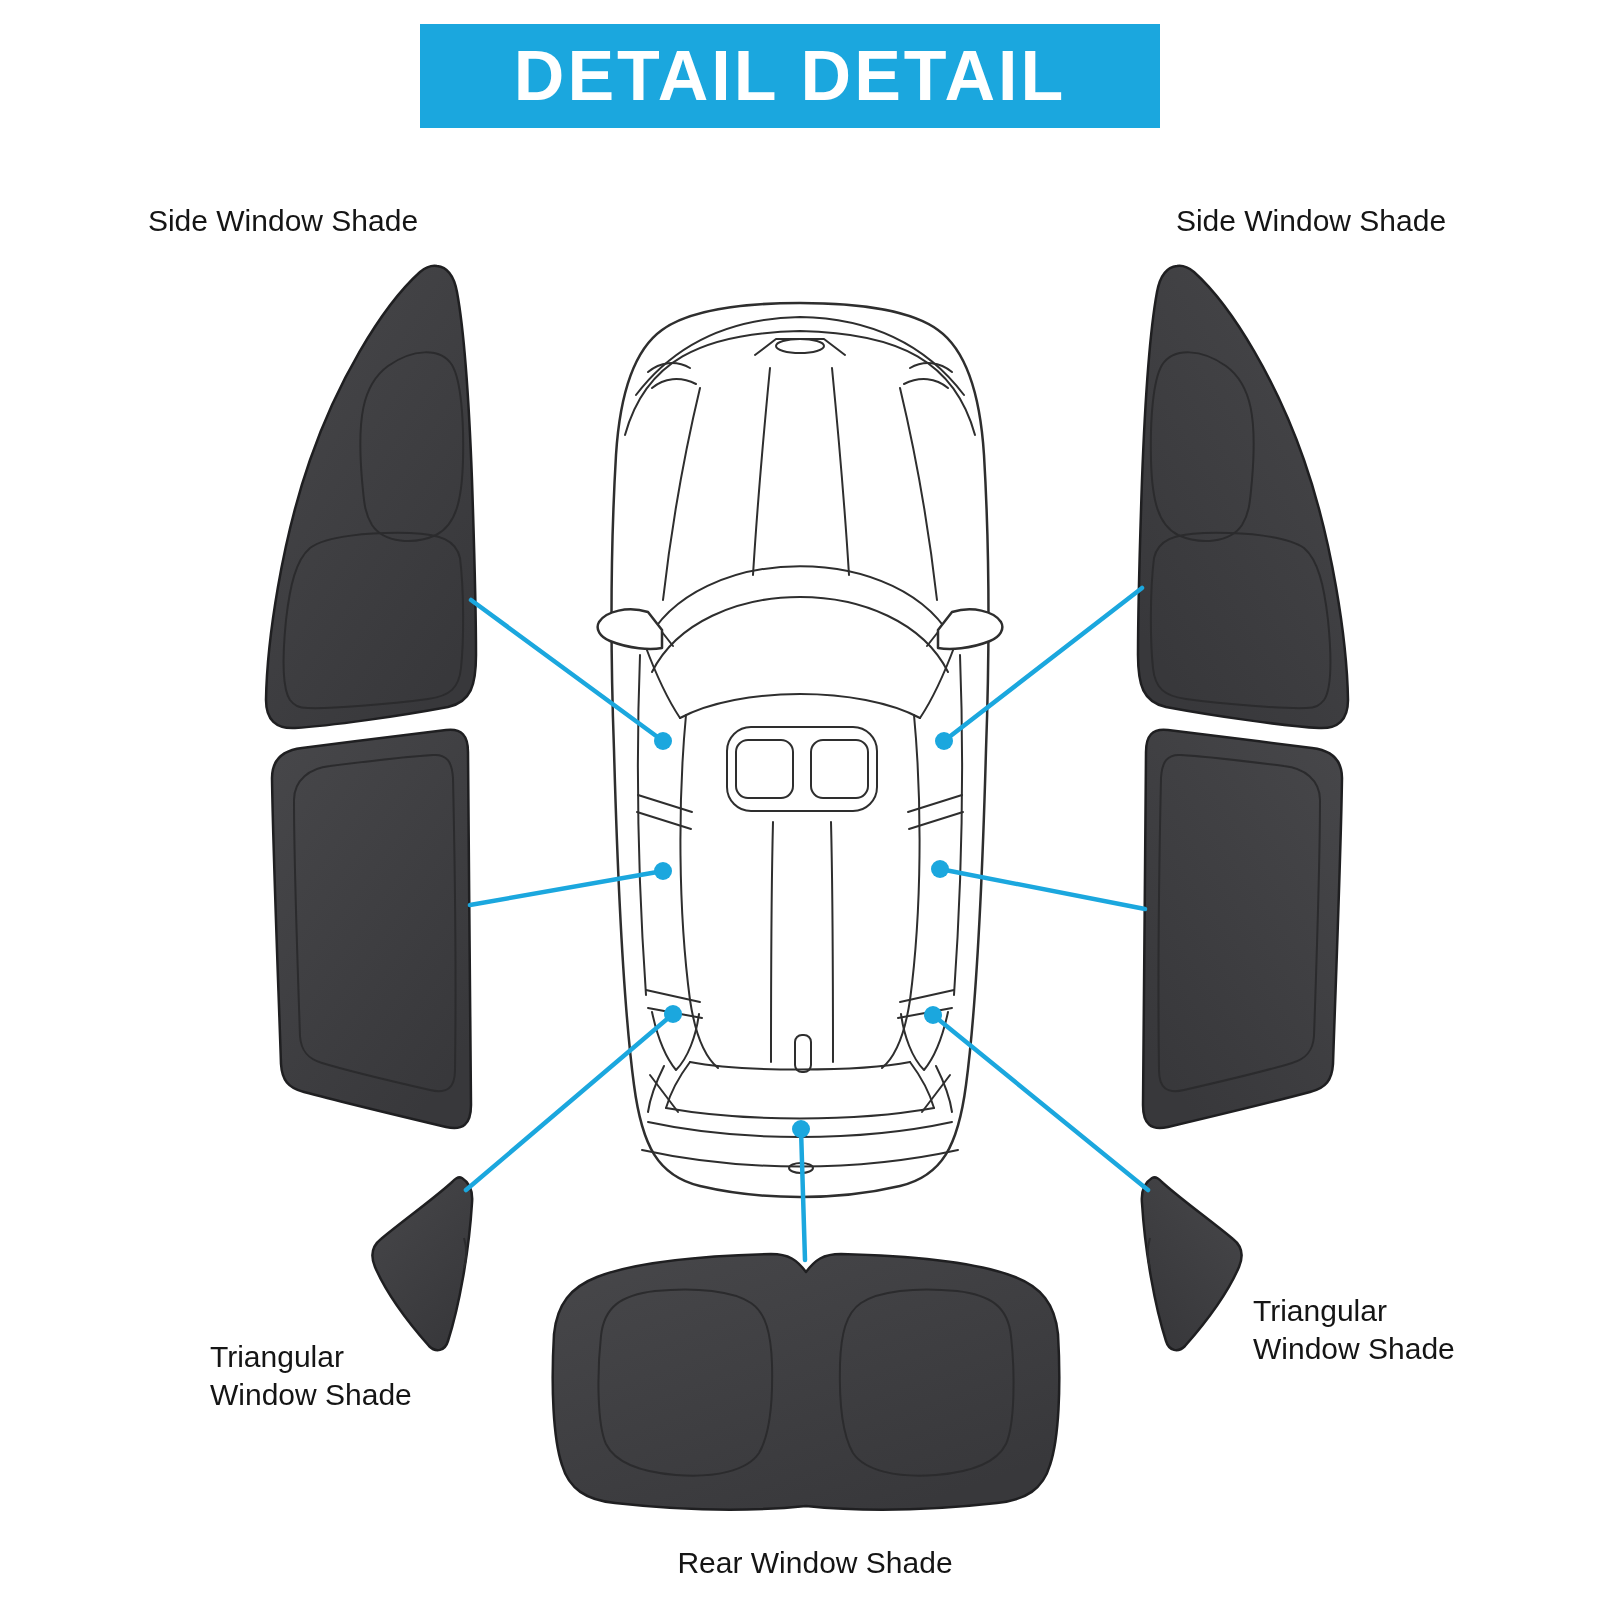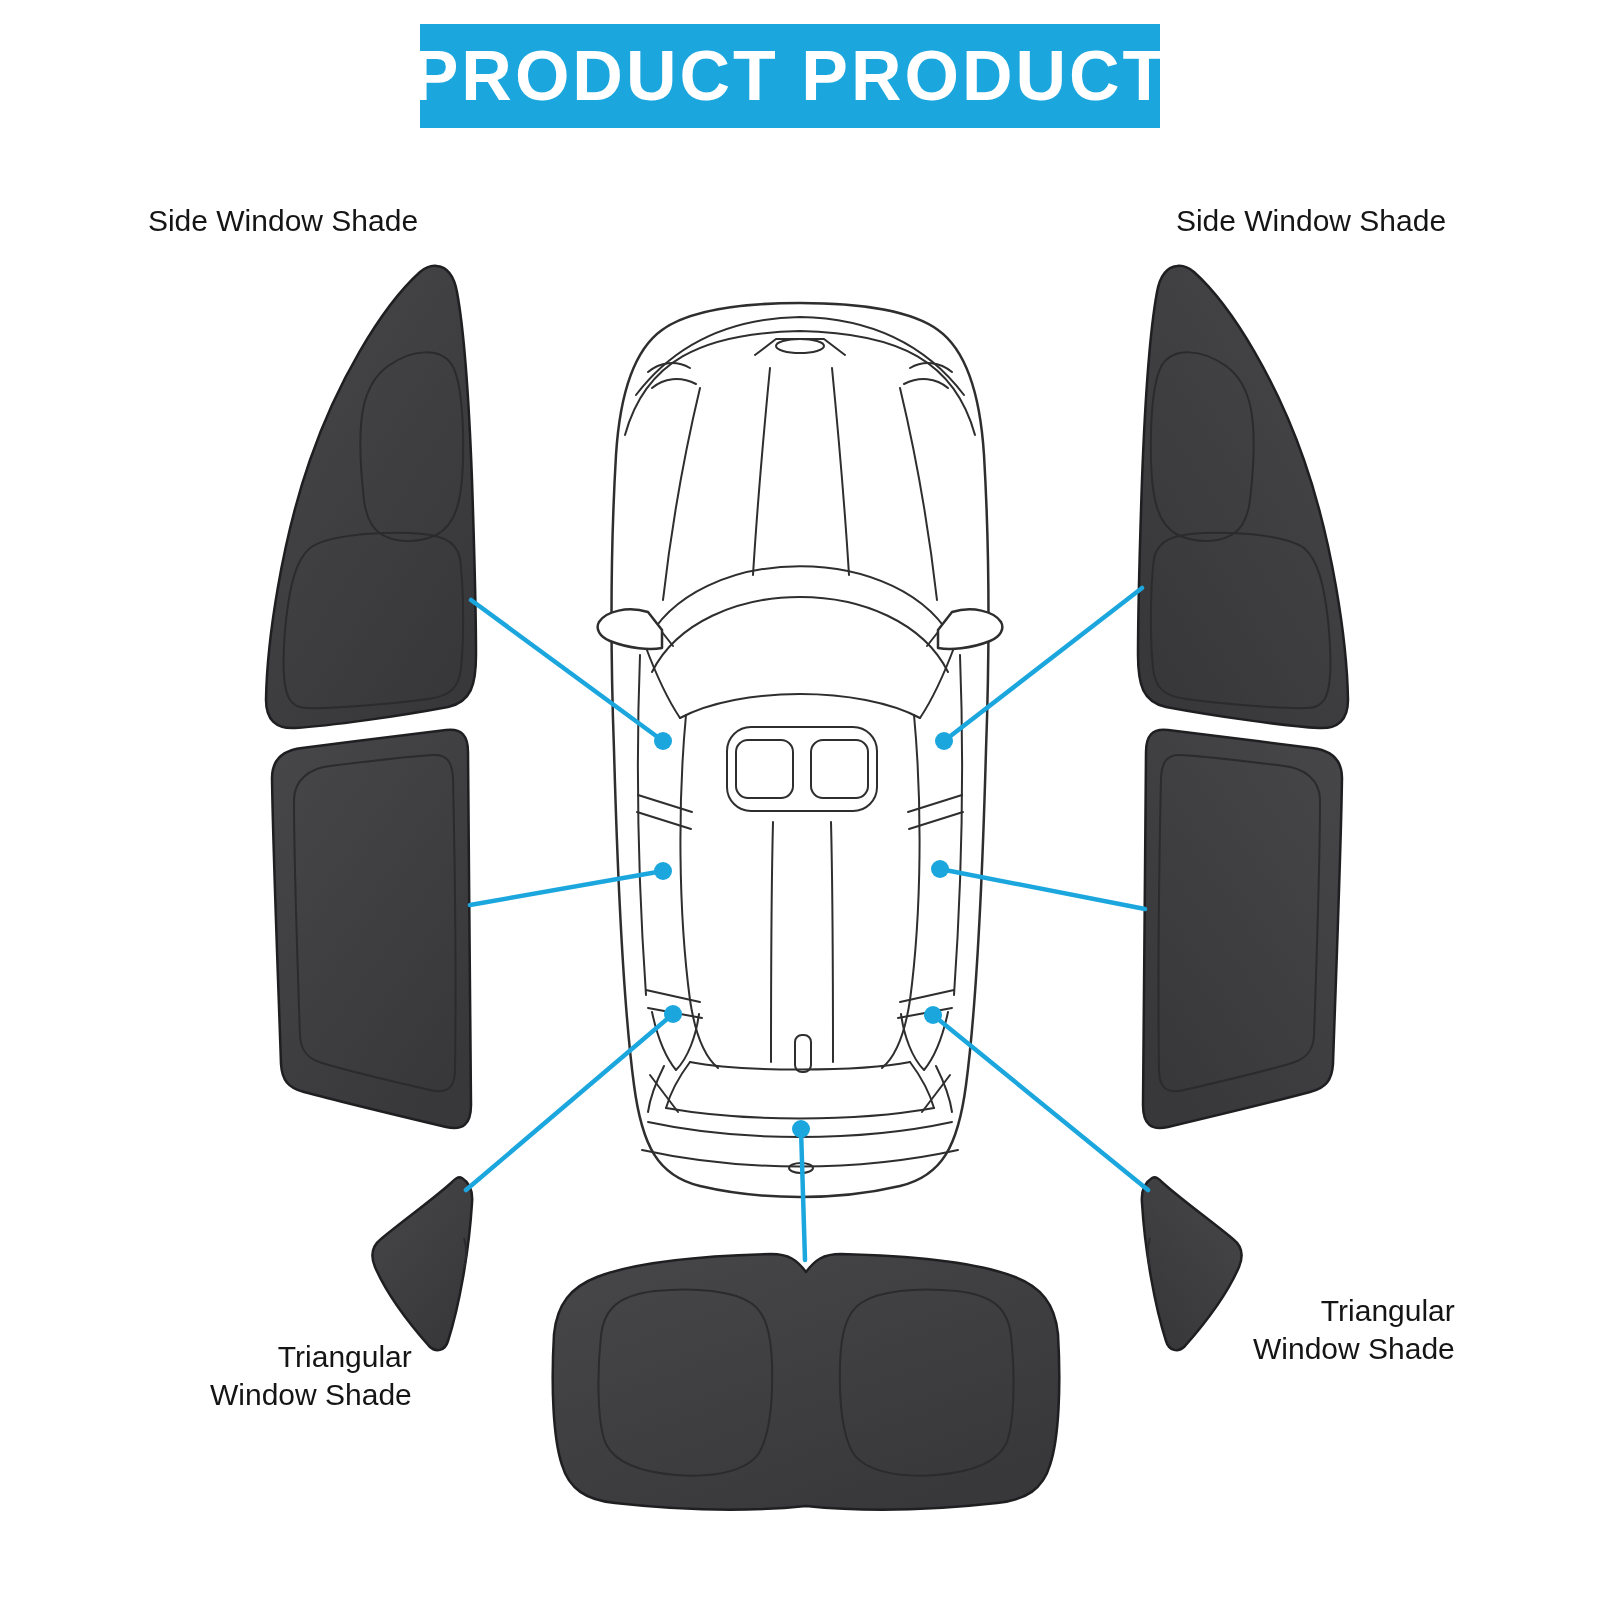--- a/index.html
+++ b/index.html
@@ -10,55 +10,56 @@
   .banner{
     position:absolute;left:420px;top:24px;width:740px;height:104px;
     background:var(--accent,#1BA7DE);display:flex;align-items:center;justify-content:center;
   }
   .banner span{
     color:var(--banner_text,#fff);font-size:70px;font-weight:bold;letter-spacing:3px;white-space:nowrap;
   }
   .label{
     position:absolute;color:var(--label_text,#151515);font-size:30px;line-height:46px;white-space:nowrap;
   }
-  .label.two-line{line-height:38px;text-align:right;}
+  .label.two-line{line-height:38px;}
   .lbl-side-left{left:83px;top:198px;width:400px;text-align:center;}
   .lbl-side-right{left:1111px;top:198px;width:400px;text-align:center;}
   .lbl-tri-left{left:210px;top:1338px;}
   .lbl-tri-right{left:1253px;top:1292px;}
   .lbl-rear{left:615px;top:1540px;width:400px;text-align:center;}
   svg{position:absolute;left:0;top:0;}
   .carline{fill:none;stroke:var(--car_line,#2E2E2E);stroke-width:2;stroke-linecap:round;stroke-linejoin:round;}
   .carfill{fill:#ffffff;stroke:var(--car_line,#2E2E2E);stroke-width:2.5;stroke-linejoin:round;}
   .shade{fill:url(#shadeGrad);stroke:var(--shade_edge,#1F1F21);stroke-width:2.5;stroke-linejoin:round;}
   .stitch{fill:none;stroke:var(--shade_stitch,#2B2B2D);stroke-width:2;}
   .connector{stroke:var(--accent,#1BA7DE);stroke-width:4.5;stroke-linecap:round;}
   .dot{fill:var(--accent,#1BA7DE);}
 </style>
 </head>
 <body>
 
 <div class="page">
 
   <div class="banner">
-    <span>PRODUCT PRODUCT</span>
+    <span>DETAIL DETAIL</span>
   </div>
 
   <div class="label lbl-side-left">Side Window Shade</div>
   <div class="label lbl-side-right">Side Window Shade</div>
 
   <div class="label two-line lbl-tri-left">
     <div>Triangular</div>
     <div>Window Shade</div>
   </div>
   <div class="label two-line lbl-tri-right">
     <div>Triangular</div>
     <div>Window Shade</div>
   </div>
 
+  <div class="label lbl-rear">Rear Window Shade</div>
 
   <svg width="1600" height="1600" viewBox="0 0 1600 1600">
     <defs>
       <linearGradient id="shadeGrad" x1="0" y1="0" x2="0.7" y2="1">
         <stop offset="0" stop-color="#47474A"></stop>
         <stop offset="1" stop-color="#38383B"></stop>
       </linearGradient>
 
       <g id="shape-front-side">
         <path class="shade" d="M 437 266

